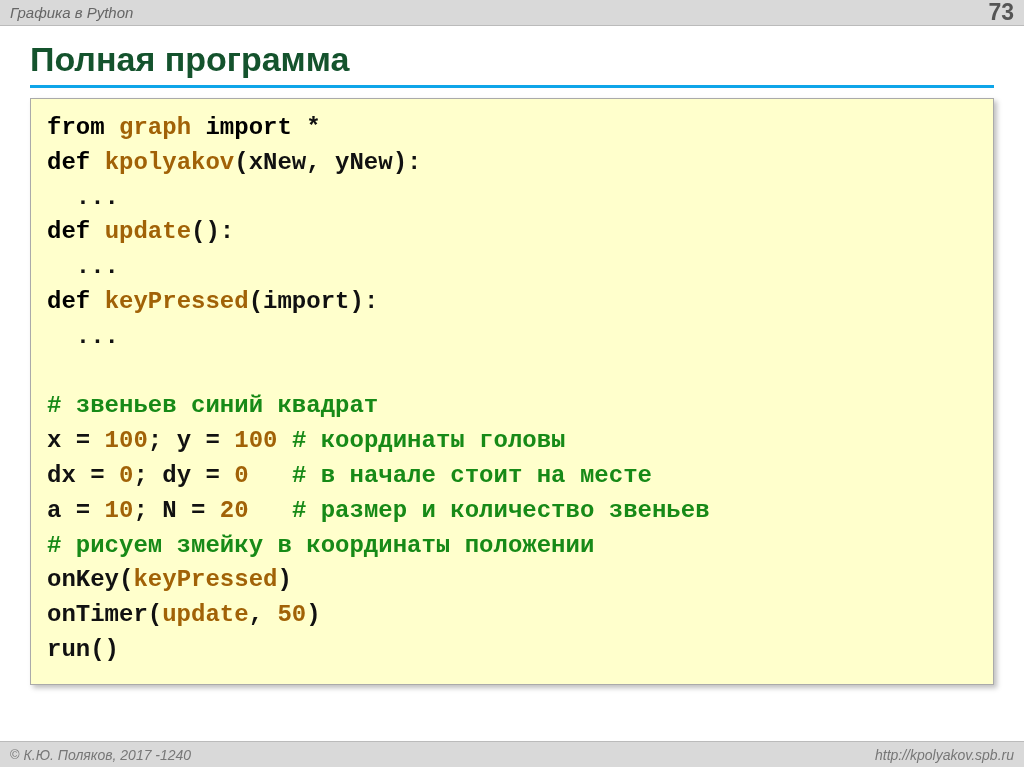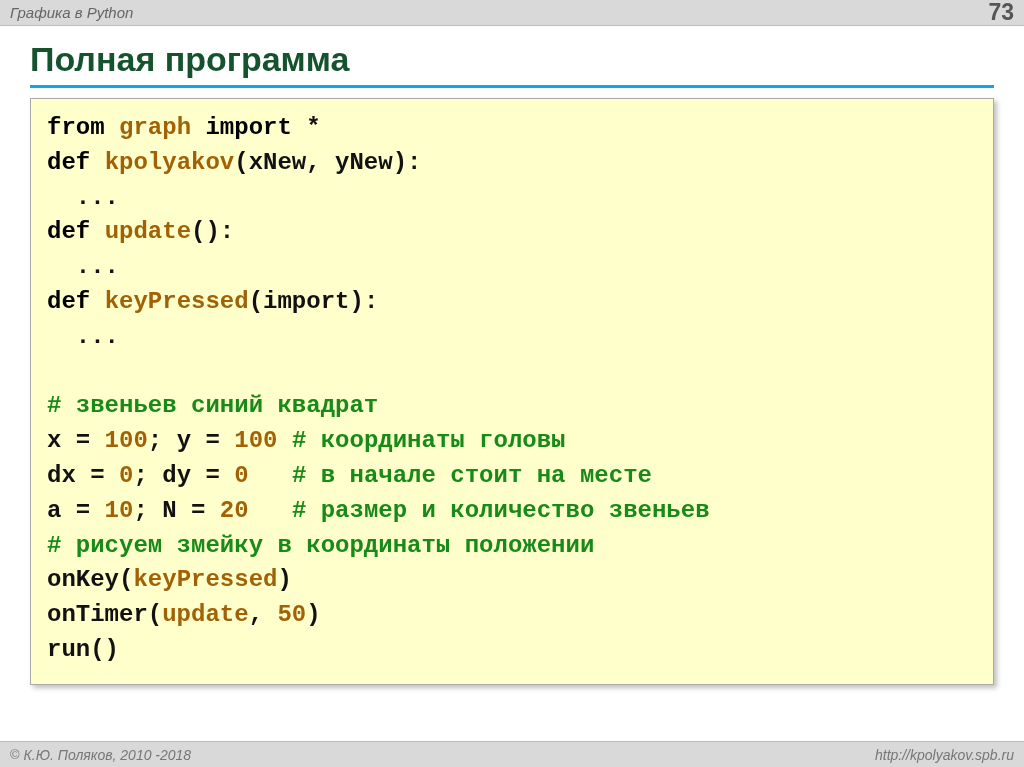--- a/index.html
+++ b/index.html
@@ -79,17 +79,17 @@
 <span>a = </span><span class="kw-teal">10</span><span>; N = </span><span class="kw-teal">20</span><span>   </span><span class="comment"># размер и количество звеньев</span>
 <span class="comment"># рисуем змейку в координаты положении</span>
 <span>onKey(</span><span class="kw-teal">keyPressed</span><span>)</span>
 <span>onTimer(</span><span class="kw-teal">update</span><span>, </span><span class="kw-teal">50</span><span>)</span>
 <span>run()</span></div>
   </div>
 
   <div class="bottombar">
     <span class="copyline">
       <span class="csym">©</span>
-      <span>К.Ю. Поляков, 2010 -2018</span>
+      <span>К.Ю. Поляков, 2017 -1240</span>
     </span>
     <span>http://kpolyakov.spb.ru</span>
   </div>
 </div>
 
 </body></html>

